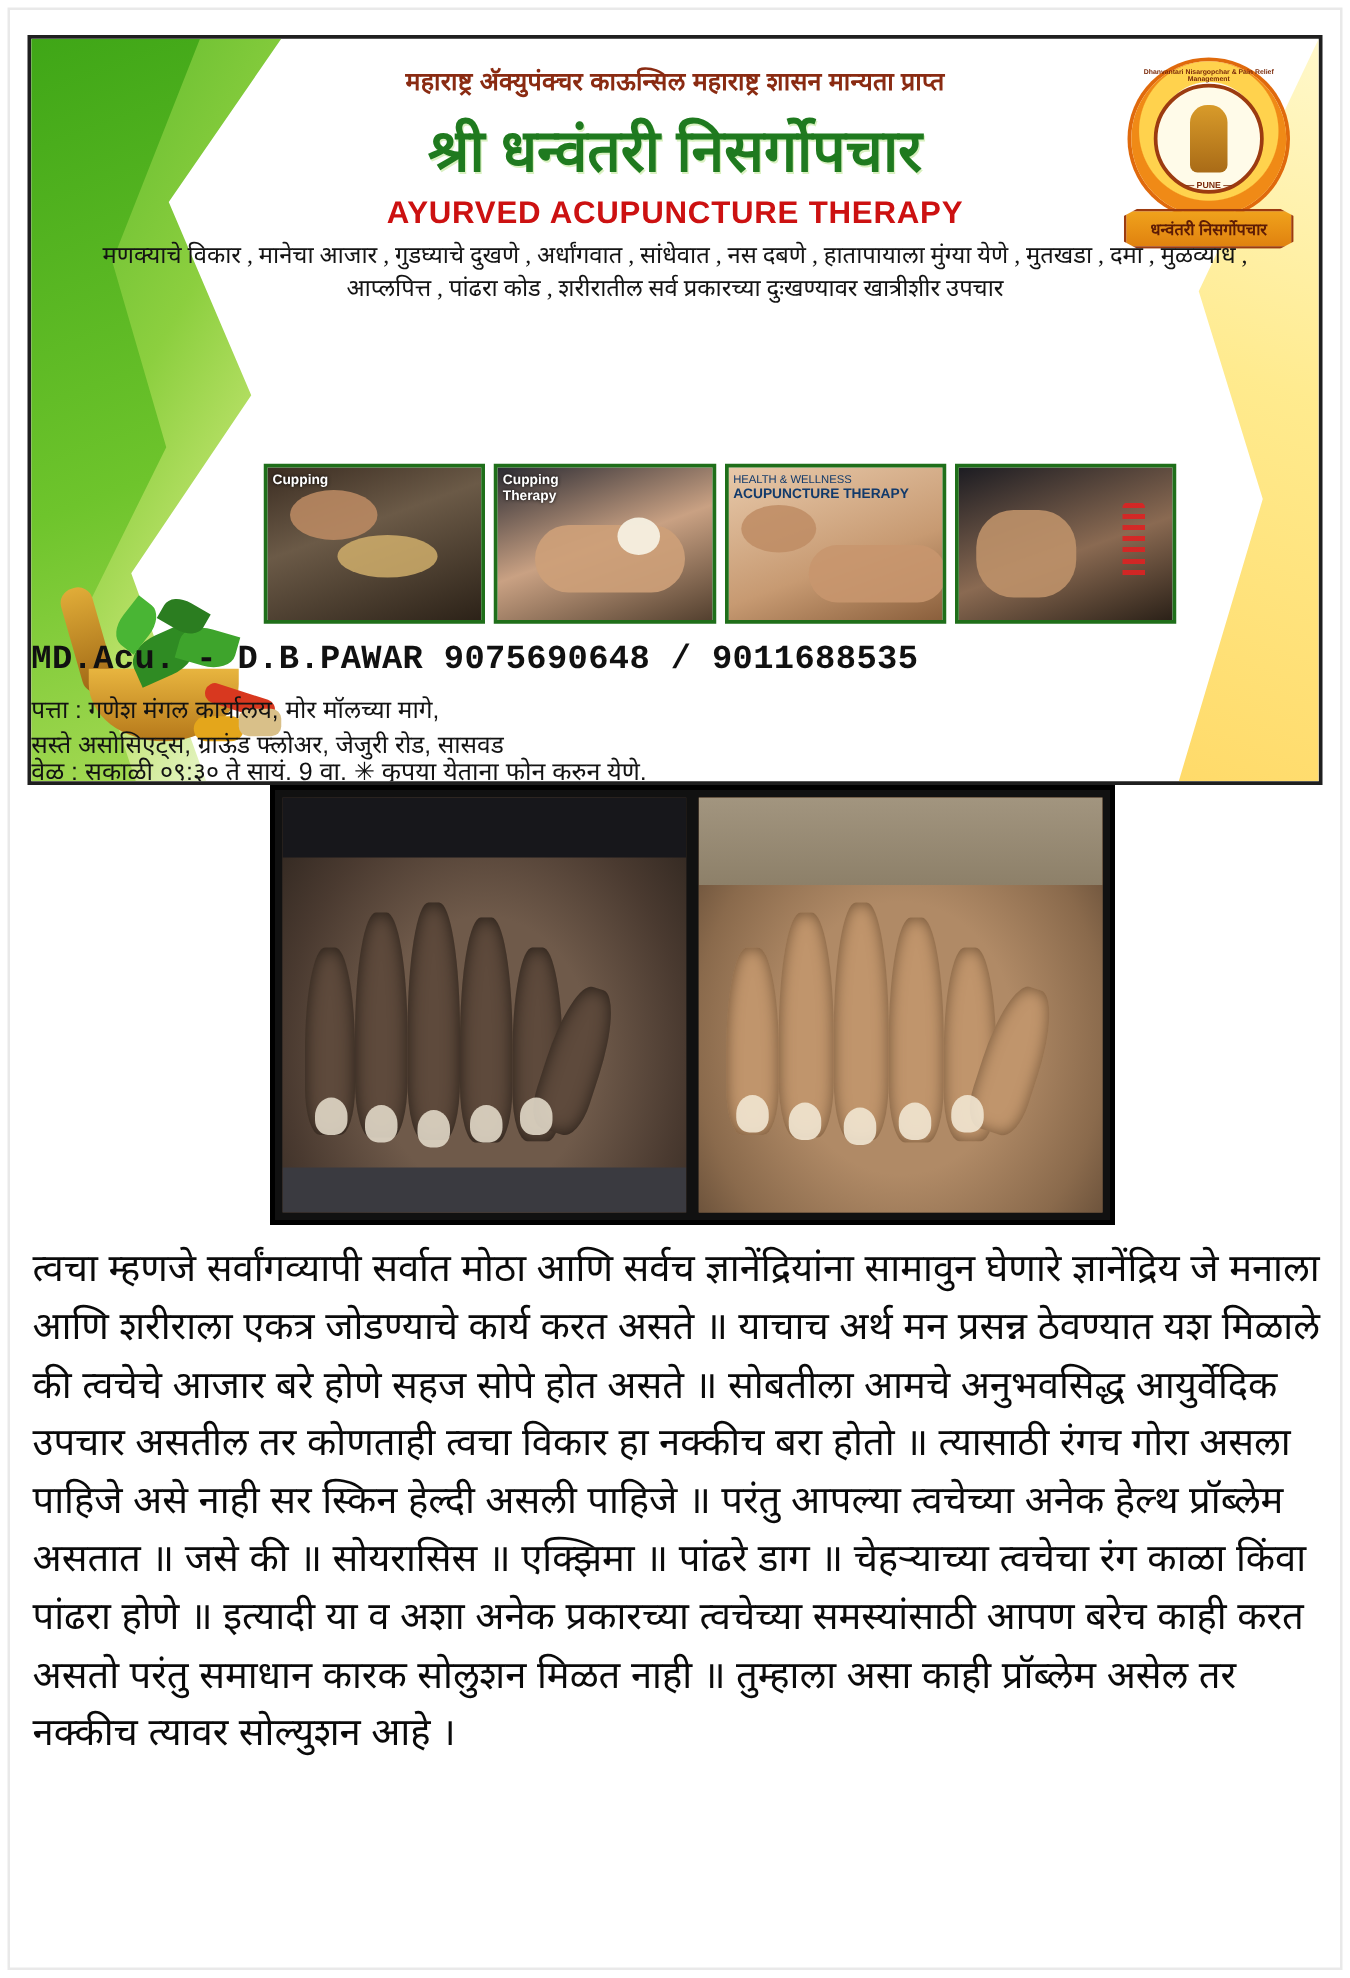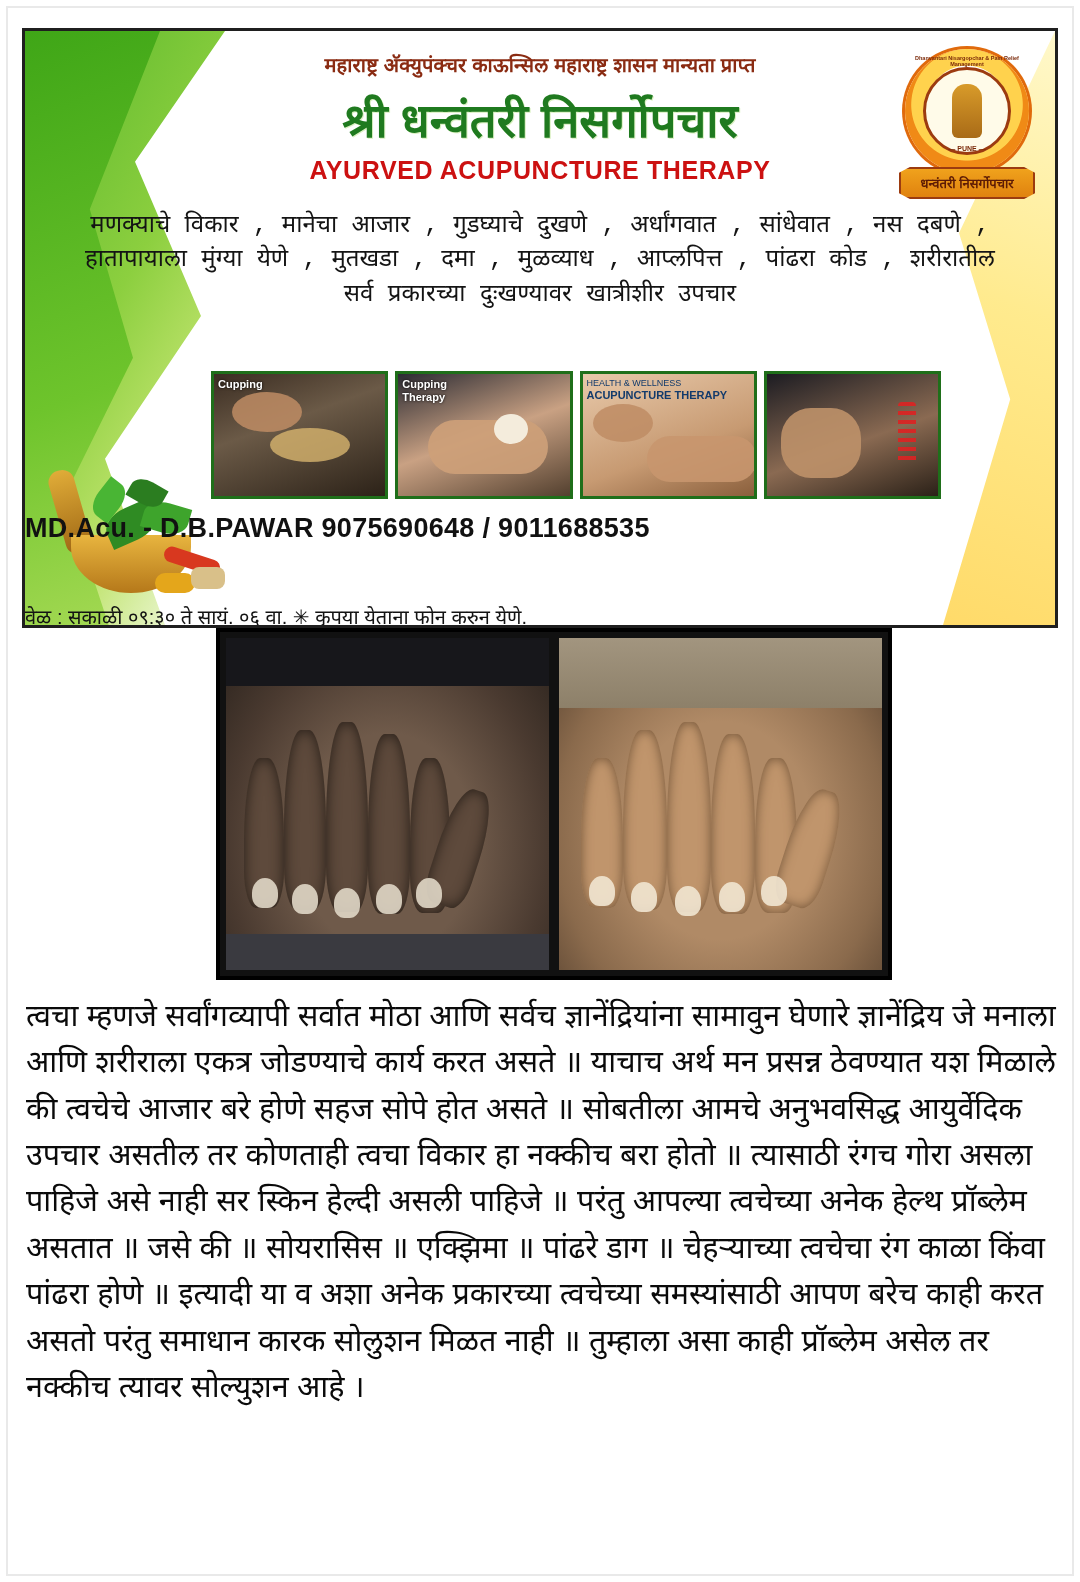--- a/index.html
+++ b/index.html
@@ -85,25 +85,25 @@
   }
   .ad-title3 {
     font-family: "Liberation Sans", sans-serif;
     font-size: 25px;
     font-weight: 700;
     color: #cc1111;
     letter-spacing: .6px;
     margin-top: 8px;
   }
   .ad-ailments {
-    font-family: Liberation Mono, monospace;
-    font-size: 24px;
+    font-family: Liberation Serif, serif;
+    font-size: 19px;
     color: #141414;
     line-height: 1.45;
-    margin-top: 24px;
+    margin-top: 6px;
     padding: 0 24px;
   }
 
   
   .logo {
     position: absolute;
     right: 18px; top: 18px;
     width: 140px; height: 170px;
   }
   .logo-sun {
@@ -237,21 +237,21 @@
     position: absolute; right: 22px; top: 28px;
     width: 18px; height: 62px;
     background: repeating-linear-gradient(#d22 0 4px, transparent 4px 9px);
     border-radius: 4px;
     opacity: .9;
   }
 
   .ad-doctor {
     position: absolute;
     left: 0; right: 0; top: 482px;
-    font-family: Liberation Sans, sans-serif;
+    font-family: Liberation Mono, monospace;
     font-size: 27px;
     font-weight: 700;
     color: #111;
     letter-spacing: .3px;
   }
   .ad-address {
     position: absolute;
     left: 0; right: 0; top: 524px;
     font-family: "Liberation Sans", sans-serif;
     font-size: 19.5px;
@@ -395,21 +395,25 @@
         <div class="hand-blob" style="left:10px;top:30px;width:60px;height:38px;"></div>
         <div class="hand-blob" style="left:64px;top:62px;width:110px;height:46px;background:rgba(200,150,110,.9);border-radius:30px;"></div>
       </div>
       <div class="photo-cell pc4">
         <div class="hand-blob" style="left:14px;top:34px;width:80px;height:70px;background:rgba(190,145,105,.9);border-radius:30px;"></div>
         <div class="spine-marks"></div>
       </div>
     </div>
 
     <div class="ad-doctor">MD.Acu. - D.B.PAWAR    9075690648 / 9011688535</div>
-    <div class="ad-time">वेळ : सकाळी ०९:३० ते सायं. ०६ वा. ✳ कृपया येताना फोन करुन येणे.</div>
+    <div class="ad-address">
+      <div>पत्ता : गणेश मंगल कार्यालय, मोर मॉलच्या मागे,</div>
+      <div>सस्ते असोसिएट्स, ग्राऊंड फ्लोअर, जेजुरी रोड, सासवड</div>
+    </div>
+    <div class="ad-time">वेळ : सकाळी ०९:३० ते सायं. 9 वा. ✳ कृपया येताना फोन करुन येणे.</div>
   </div>
 
   <div class="hands-frame">
     <div class="hand-photo hand-before">
       <div class="bg-strip-top"></div>
       <div class="bg-strip-bottom"></div>
       <div class="finger" style="left:18px;top:120px;width:40px;height:150px;"></div>
       <div class="finger" style="left:58px;top:92px;width:42px;height:180px;"></div>
       <div class="finger" style="left:100px;top:84px;width:42px;height:190px;"></div>
       <div class="finger" style="left:142px;top:96px;width:42px;height:180px;"></div>

